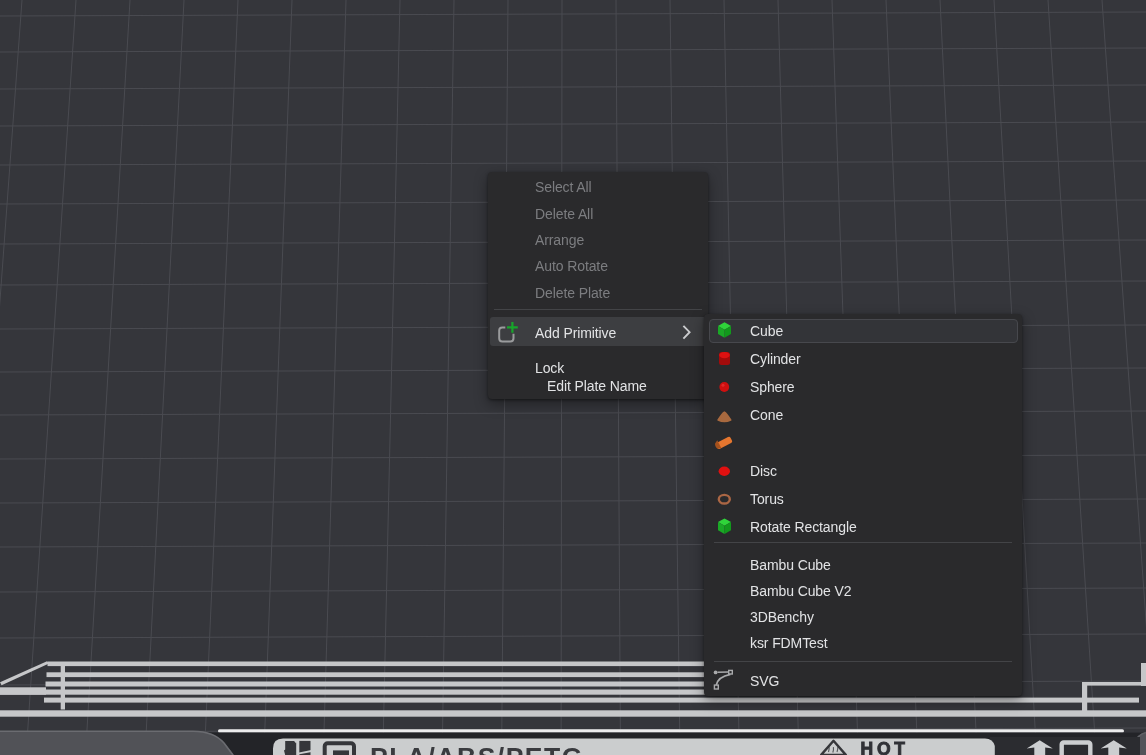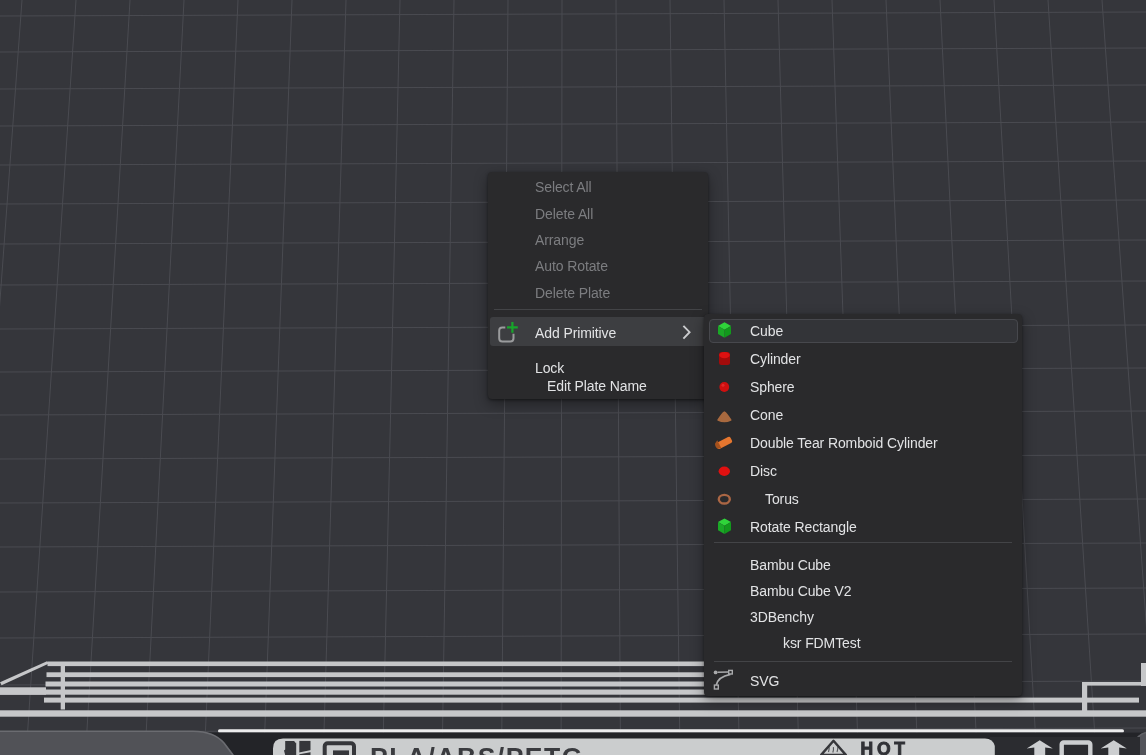--- a/index.html
+++ b/index.html
@@ -130,29 +130,28 @@
     <path d="M195.4,153.8 l6.2,6.4 l-6.2,6.4" fill="none" stroke="#cbccce" stroke-width="1.9"></path>
   </svg>
 </div>
 
 <div class="menu" style="left:704px;top:314.3px;width:318px;height:382px;">
   <div class="abs" style="left:4.5px;top:5px;width:307px;height:21.5px;background:#333438;border:1px solid #47484d;border-radius:4px;"></div>
   <div class="mi" style="left:46px;top:17px;">Cube</div>
   <div class="mi" style="left:46px;top:45px;">Cylinder</div>
   <div class="mi" style="left:46px;top:73px;">Sphere</div>
   <div class="mi" style="left:46px;top:101.1px;">Cone</div>
-  <div class="mi" style="left:46px;top:129.1px;">Double Tear Romboid Cylinder</div>
   <div class="mi" style="left:46px;top:157.1px;">Disc</div>
-  <div class="mi" style="left:46px;top:185.1px;margin-left:15px;">Torus</div>
+  <div class="mi" style="left:46px;top:185.1px;">Torus</div>
   <div class="mi" style="left:46px;top:213.1px;">Rotate Rectangle</div>
   <div class="sep" style="left:10px;right:10px;top:228.2px;"></div>
   <div class="mi" style="left:46px;top:250.7px;">Bambu Cube</div>
   <div class="mi" style="left:46px;top:276.7px;">Bambu Cube V2</div>
   <div class="mi" style="left:46px;top:302.7px;">3DBenchy</div>
-  <div class="mi" style="left:46px;top:328.7px;margin-left:33px;">ksr FDMTest</div>
+  <div class="mi" style="left:46px;top:328.7px;">ksr FDMTest</div>
   <div class="sep" style="left:10px;right:10px;top:347.2px;"></div>
   <div class="mi" style="left:46px;top:366.7px;text-align:right;">SVG</div>
   <svg class="abs" style="left:0;top:0" width="318" height="382" viewBox="0 0 318 382">
 
     <g transform="translate(20.5,16.7)">
       <polygon points="0,-8.4 6.5,-4.7 0,-1 -6.5,-4.7" fill="#2fd43a"></polygon>
       <polygon points="-6.5,-4.7 0,-1 0,7.1 -6.5,3.4" fill="#1aa826"></polygon>
       <polygon points="6.5,-4.7 0,-1 0,7.1 6.5,3.4" fill="#12991c"></polygon>
     </g>
 

